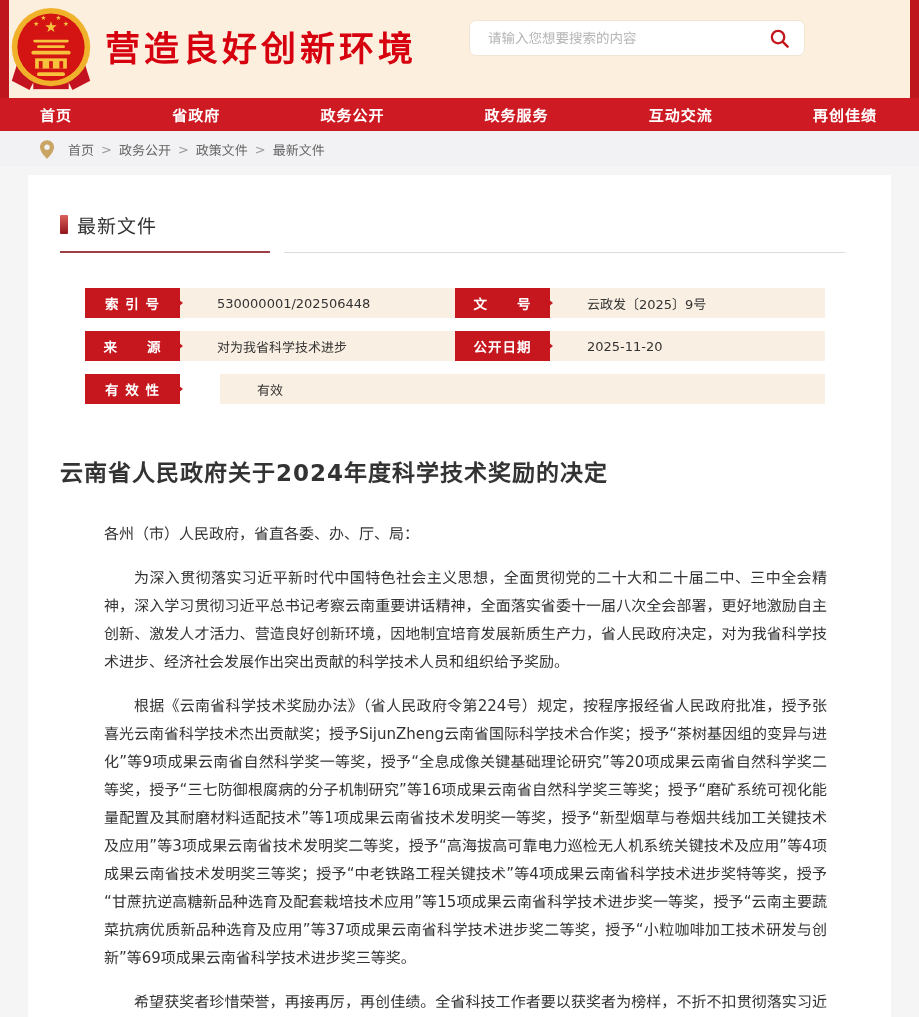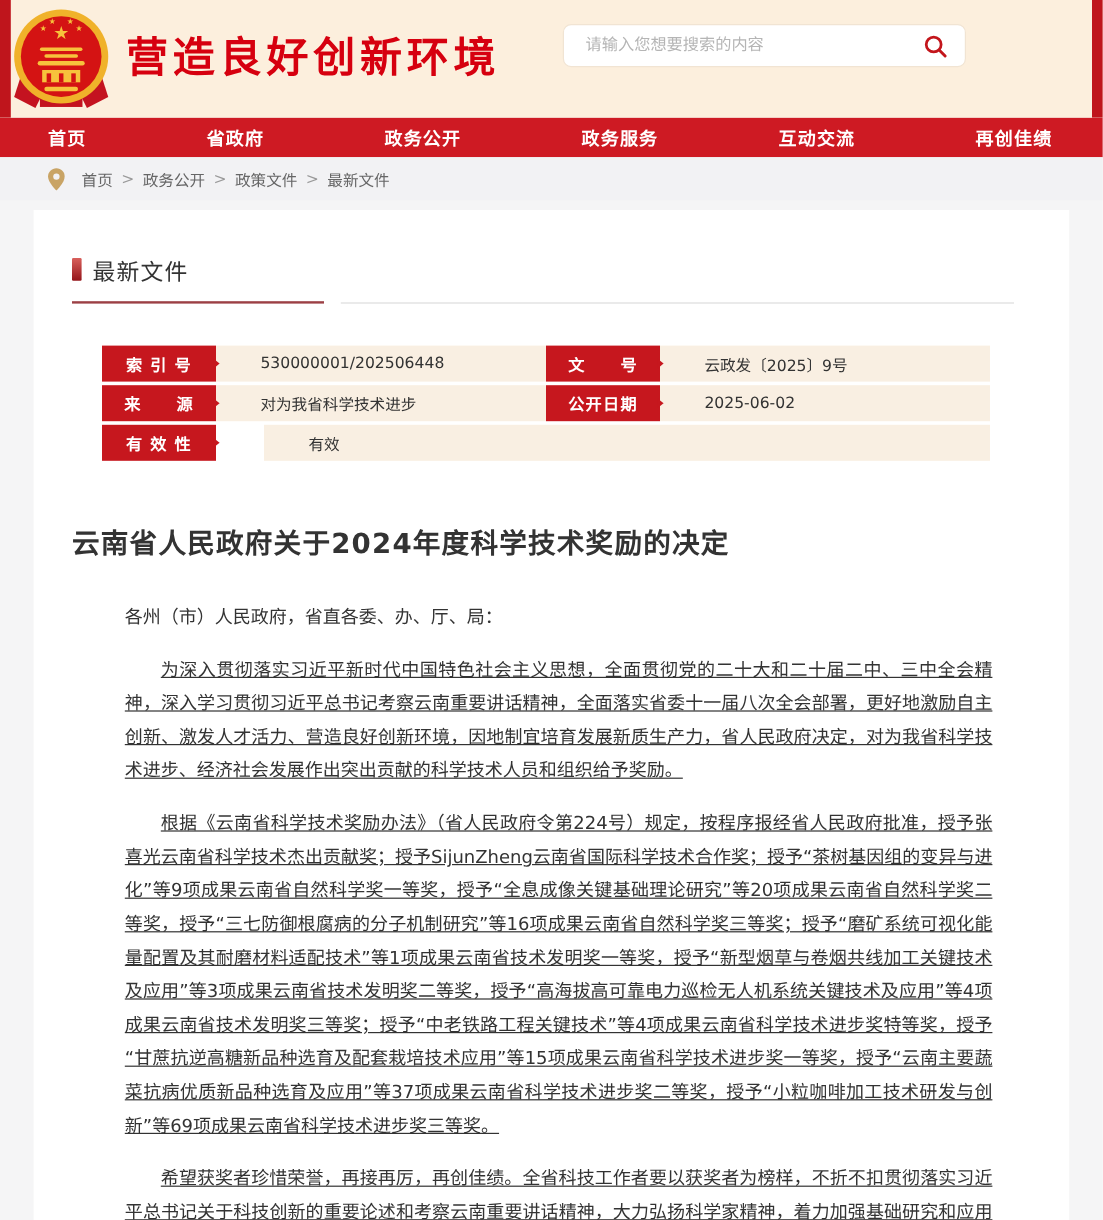--- a/index.html
+++ b/index.html
@@ -87,21 +87,21 @@
   .section-title { font-size: 19px; color: #333; letter-spacing: 1px; }
   .section-underline { display: flex; align-items: center; margin-top: 13px; }
   .section-underline .red-seg { width: 210px; height: 2px; background: #9c4045; }
   .section-underline .gray-seg { flex: 1; height: 1px; background: #dcdcdc; margin-left: 14px; }
 
   
   .meta-table {
     margin: 35px 18px 0 25px;
     display: grid;
     grid-template-columns: 95px 275px 95px 275px;
-    row-gap: 3px;
+    row-gap: 13px;
   }
   .meta-label {
     background: #c6171e; color: #fff; height: 30px;
     font-size: 13.5px; font-weight: 700; letter-spacing: 1px;
     display: flex; align-items: center; justify-content: center;
     position: relative; white-space: pre;
   }
   .meta-label::after {
     content: ""; position: absolute; right: -7px; top: 50%; margin-top: -4px;
     border: 4px solid transparent; border-left: 5px solid #c6171e;
@@ -115,21 +115,21 @@
   
   .doc-title {
     margin-top: 50px; text-align: left;
     font-size: 23px; font-weight: 600; color: #333; letter-spacing: 1px;
   }
   .doc-body {
     margin: 32px 0 0 28px; padding-right: 2px;
     font-size: 15px; line-height: 28px; color: #333; text-align: justify;
   }
   .doc-body p { margin: 16px; }
-  .doc-body p.indent { text-indent: 2em; text-decoration: underline; }
+  .doc-body p.indent { text-indent: 2em; }
 </style>
 </head>
 <body>
 
 <header class="site-header">
   <div class="edge-strip left"></div>
   <div class="edge-strip right"></div>
 
   <svg class="emblem" viewBox="0 0 90 92">
     <path d="M12 52 L3 80 L22 90 L31 72 Z" fill="#c41320"></path>
@@ -205,21 +205,21 @@
 
   <div class="meta-table">
     <div class="meta-label">索 引 号</div>
     <div class="meta-value">530000001/202506448</div>
     <div class="meta-label">文　　号</div>
     <div class="meta-value">云政发〔2025〕9号</div>
 
     <div class="meta-label">来　　源</div>
     <div class="meta-value">对为我省科学技术进步</div>
     <div class="meta-label">公开日期</div>
-    <div class="meta-value">2025-06-02</div>
+    <div class="meta-value">2025-11-20</div>
 
     <div class="meta-label">有 效 性</div>
     <div class="meta-value wide">有效</div>
   </div>
 
   <h1 class="doc-title">云南省人民政府关于2024年度科学技术奖励的决定</h1>
 
   <div class="doc-body">
     <p>各州（市）人民政府，省直各委、办、厅、局：</p>
     <p class="indent">为深入贯彻落实习近平新时代中国特色社会主义思想，全面贯彻党的二十大和二十届二中、三中全会精神，深入学习贯彻习近平总书记考察云南重要讲话精神，全面落实省委十一届八次全会部署，更好地激励自主创新、激发人才活力、营造良好创新环境，因地制宜培育发展新质生产力，省人民政府决定，对为我省科学技术进步、经济社会发展作出突出贡献的科学技术人员和组织给予奖励。</p>

